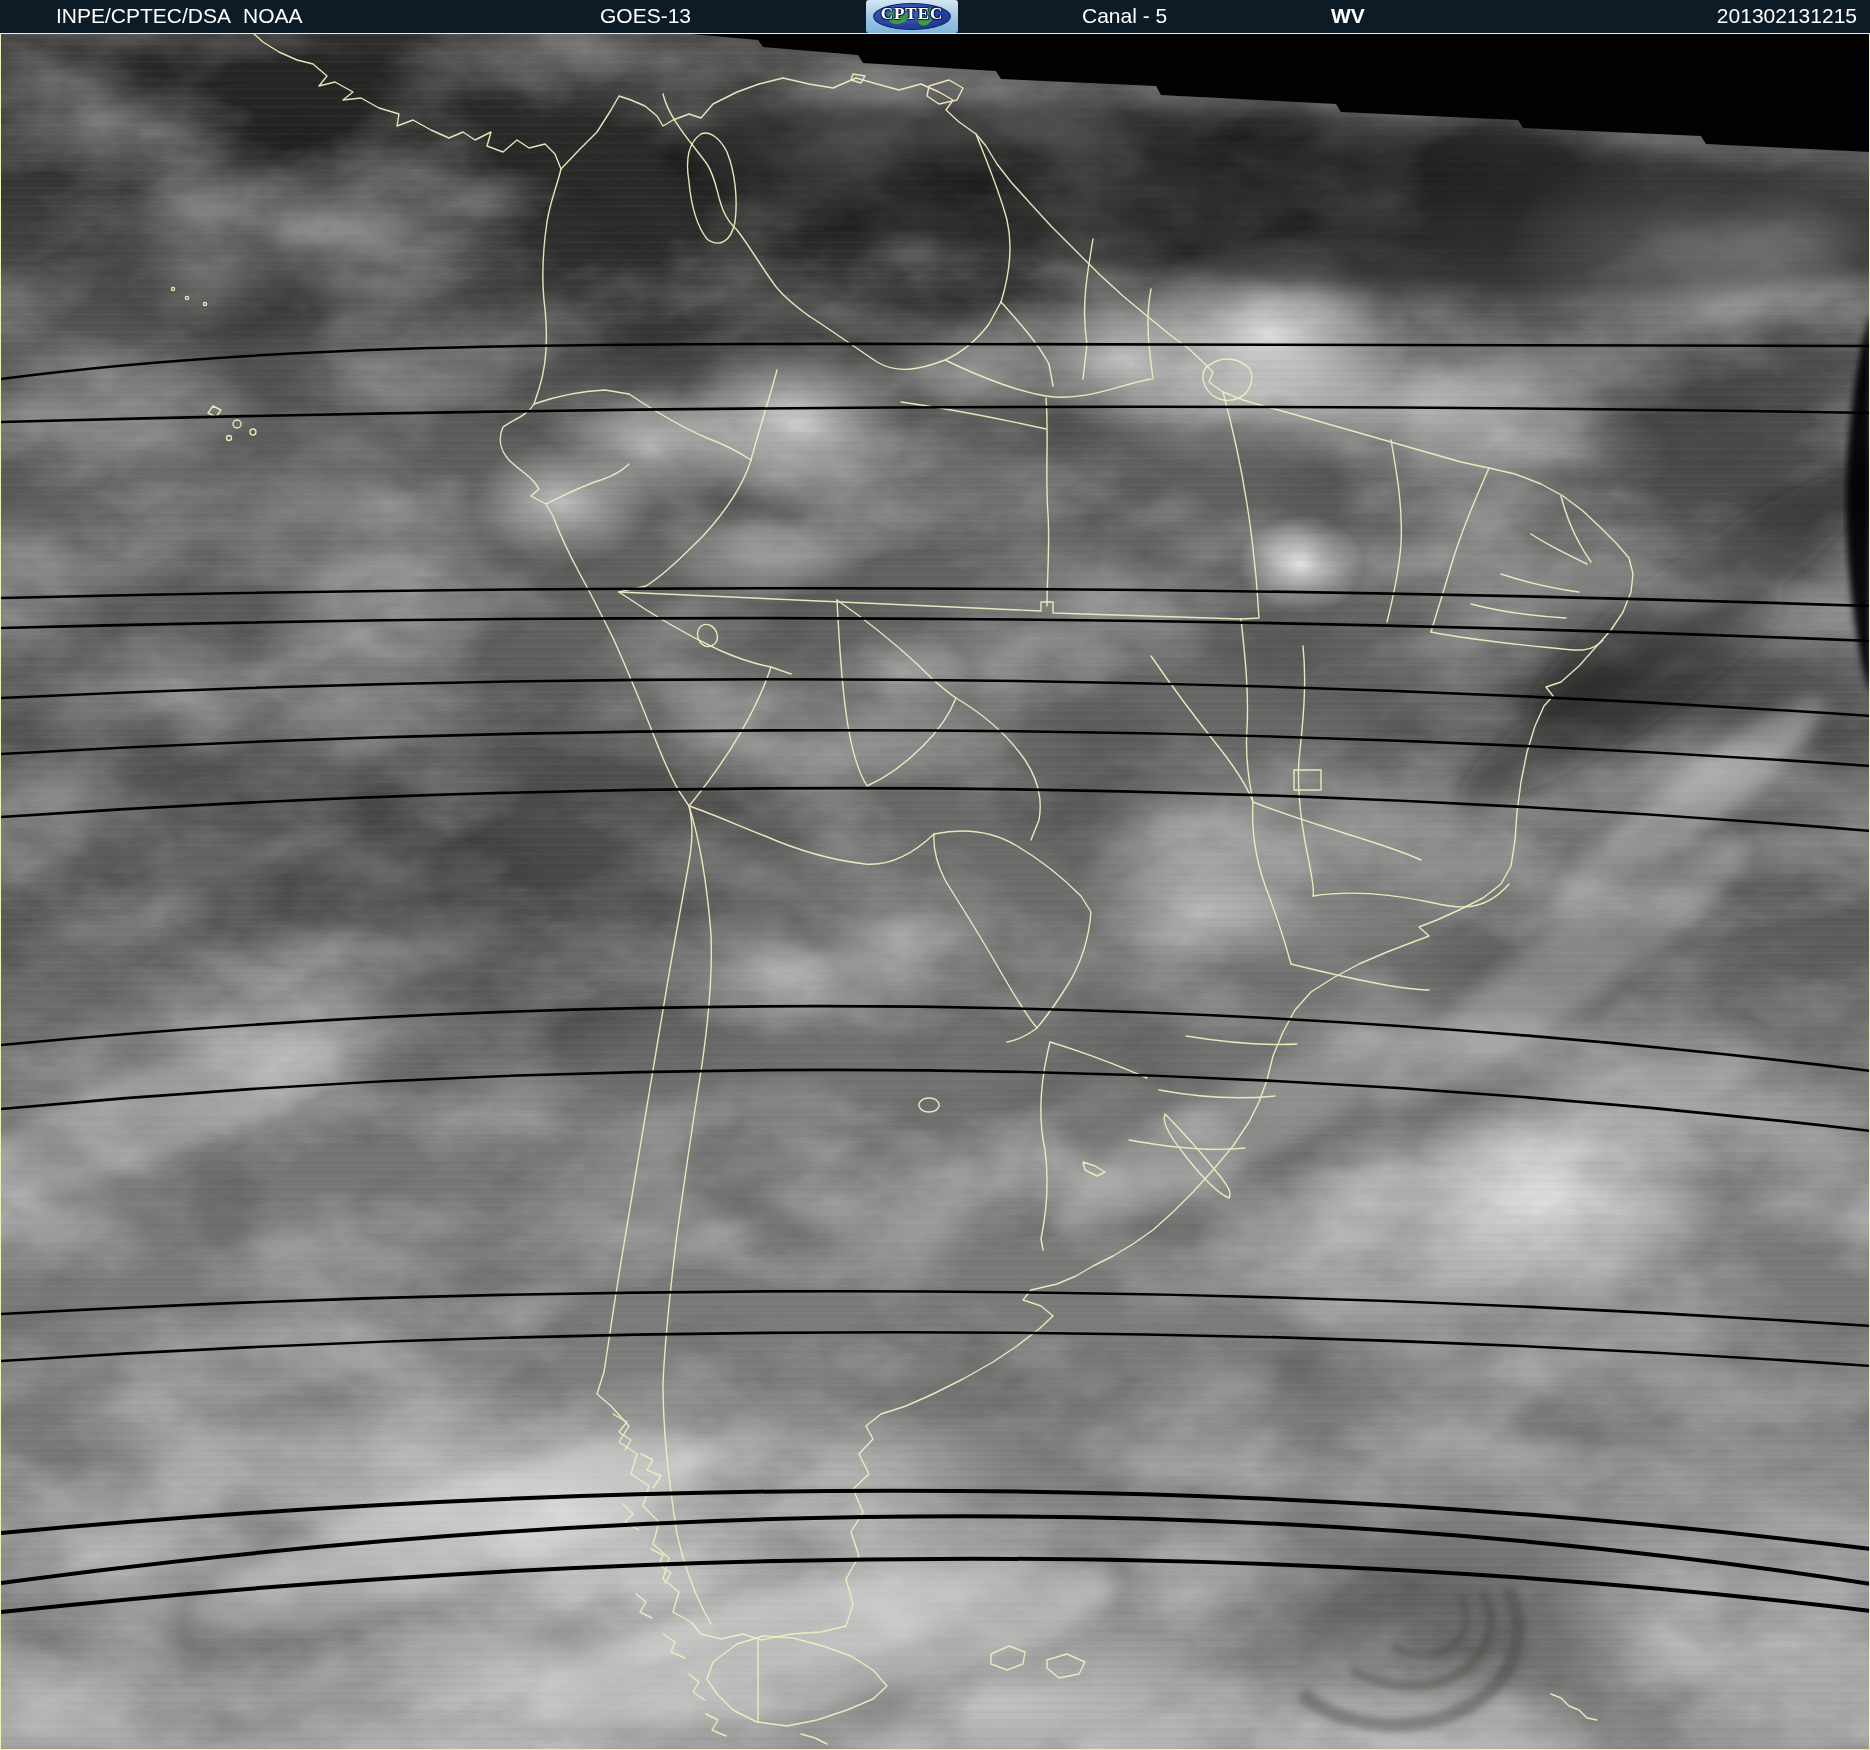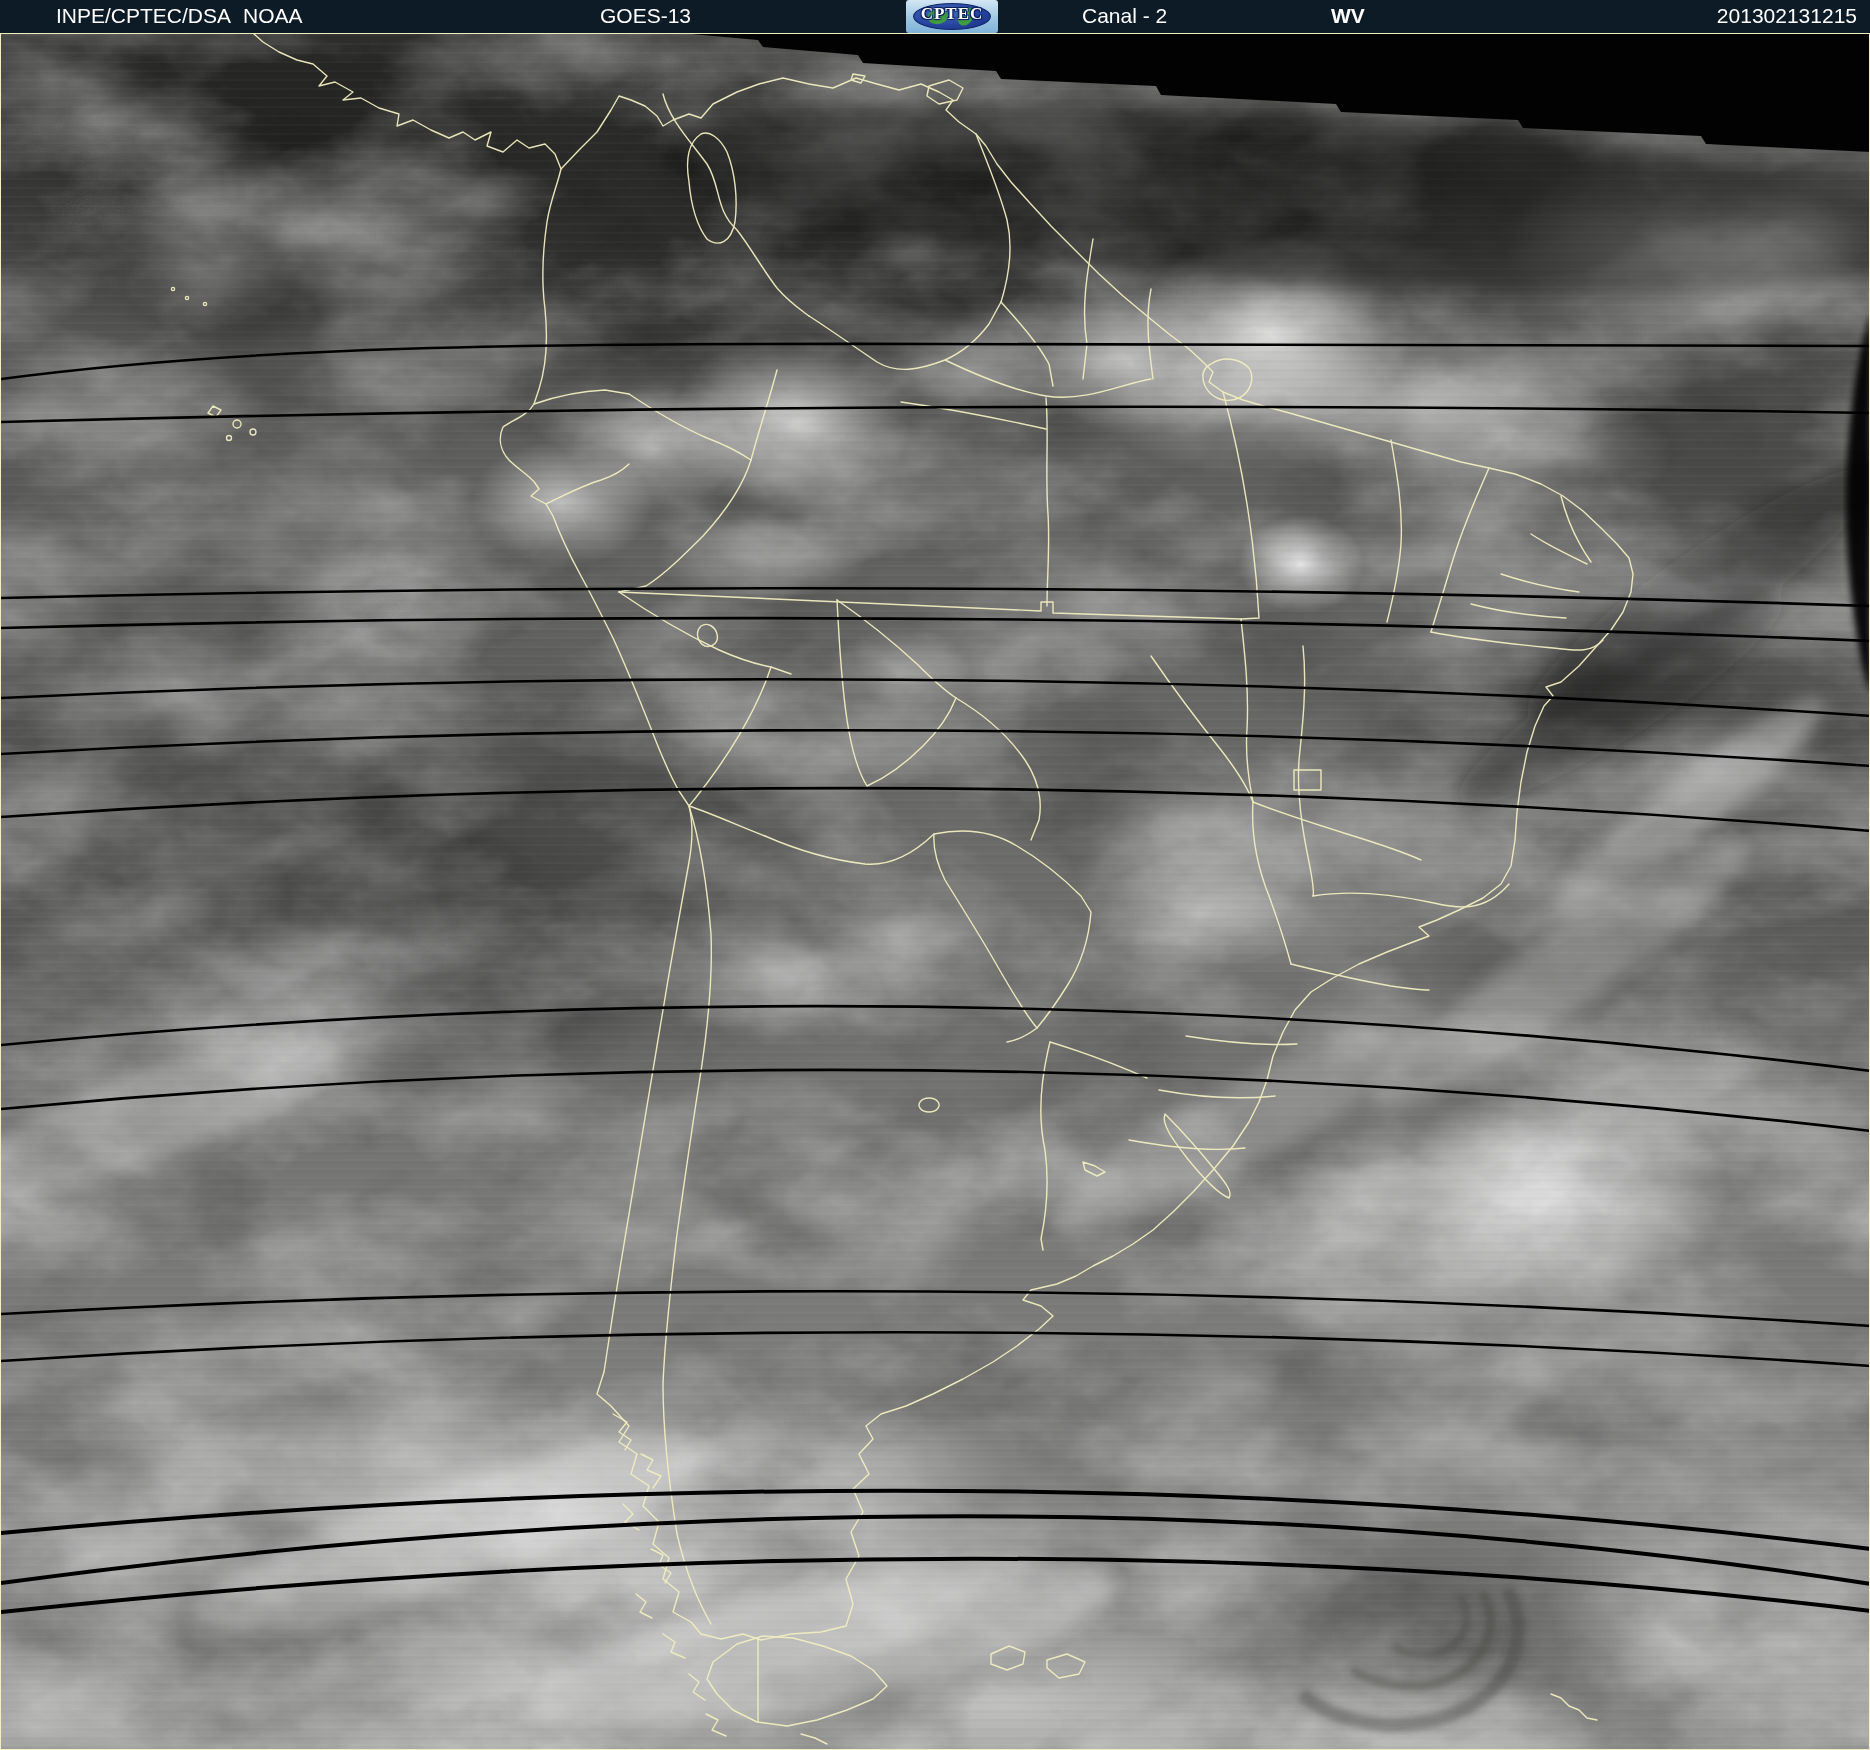--- a/index.html
+++ b/index.html
@@ -7,21 +7,21 @@
   
   .header{position:absolute;left:0;top:0;width:1870px;height:33px;background:#0d1b27;z-index:30;}
   .header .hitem{position:absolute;top:0;height:33px;line-height:32px;color:#fff;font-size:21px;white-space:nowrap;}
   .h-inpe{left:8px;margin-left:48px;}
   .h-noaa{left:243px;}
   .h-goes{left:600px;}
   .h-canal{left:1082px;}
   .h-wv{left:1331px;font-weight:bold;}
   .h-ts{right:13px;margin-left:32px;}
   
-  .logo{position:absolute;left:906px;top:0;width:92px;height:33px;border-radius:3px;
+  .logo{position:absolute;left:866px;top:0;width:92px;height:33px;border-radius:3px;
         background:linear-gradient(180deg,#d3e6f4 0%,#9ec7e4 55%,#7fb2d8 100%);}
   .logo-globe{position:absolute;left:7px;top:3px;width:78px;height:27px;border-radius:50%;
         background:radial-gradient(ellipse at 38% 32%,#4a71c4 0%,#27449e 55%,#152f7e 100%);
         border:1px solid #10266b;box-sizing:border-box;}
   .logo-land{position:absolute;background:#3f9c3f;}
   .l1{left:22px;top:9px;width:20px;height:15px;border-radius:45% 60% 50% 55%;transform:rotate(-14deg);}
   .l2{left:52px;top:7px;width:15px;height:19px;border-radius:55% 40% 60% 45%;transform:rotate(18deg);}
   .logo-text{position:absolute;left:0;top:4px;width:100%;text-align:center;
         font-family:"Liberation Serif",serif;font-weight:bold;font-size:17px;letter-spacing:1px;color:#fff;
         text-shadow:1px 1px 0 #0a1f5c,-1px -1px 0 #0a1f5c,1px -1px 0 #0a1f5c,-1px 1px 0 #0a1f5c,0 0 3px #0a1f5c;}
@@ -86,21 +86,21 @@
 <div class="header">
   <span class="hitem h-inpe">INPE/CPTEC/DSA</span>
   <span class="hitem h-noaa">NOAA</span>
   <span class="hitem h-goes">GOES-13</span>
   <div class="logo">
     <div class="logo-globe"></div>
     <div class="logo-land l1"></div>
     <div class="logo-land l2"></div>
     <span class="logo-text">CPTEC</span>
   </div>
-  <span class="hitem h-canal">Canal - 2</span>
+  <span class="hitem h-canal">Canal - 5</span>
   <span class="hitem h-wv">WV</span>
   <span class="hitem h-ts">201302131215</span>
 </div>
 
 <div class="image-area">
 
   <div class="layer base"></div>
   <div class="layer features"></div>
   <div class="layer banding"></div>
 

